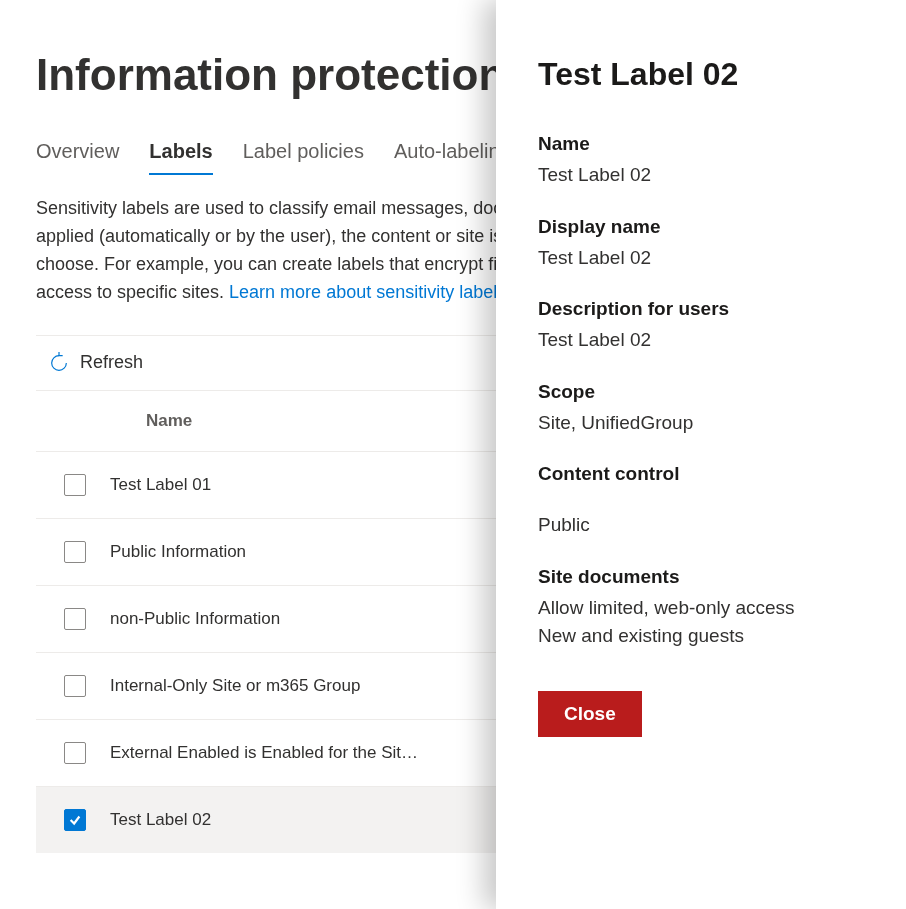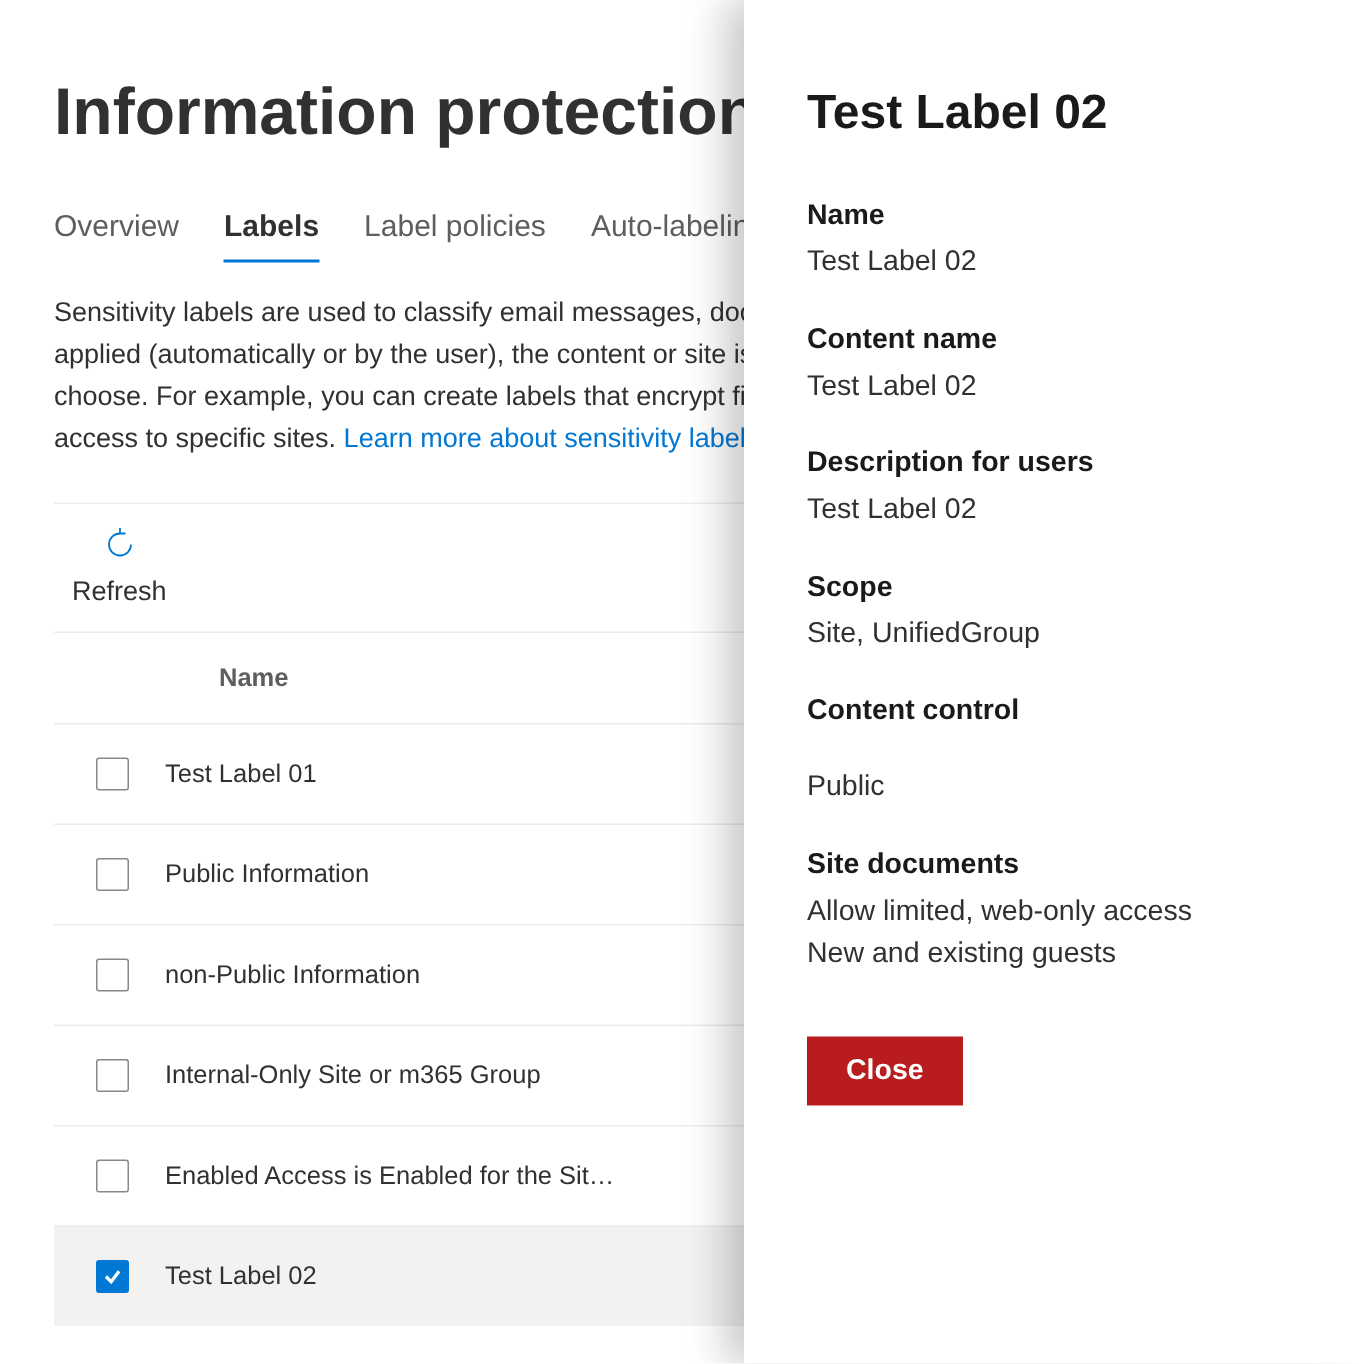--- a/index.html
+++ b/index.html
@@ -68,21 +68,20 @@
     .refresh-btn {
       display: flex;
       align-items: center;
       gap: 10px;
       padding: 8px 8px;
       background: transparent;
       border: none;
       cursor: pointer;
       font-size: 18px;
       color: #323130;
-      flex-direction: column;
     }
     .refresh-icon-svg {
       width: 22px;
       height: 22px;
       stroke: #0078d4;
       stroke-width: 1.3;
       fill: none;
     }
     .table-header {
       display: flex;
@@ -262,21 +261,21 @@
         <div class="kebab">
           <svg viewBox="0 0 4 18">
             <circle cx="2" cy="2" r="1.6"></circle>
             <circle cx="2" cy="9" r="1.6"></circle>
             <circle cx="2" cy="16" r="1.6"></circle>
           </svg>
         </div>
       </div>
       <div class="table-row">
         <div class="checkbox"></div>
-        <div class="row-name">Enabled Access is Enabled for the Sit…</div>
+        <div class="row-name">External Enabled is Enabled for the Sit…</div>
         <div class="kebab">
           <svg viewBox="0 0 4 18">
             <circle cx="2" cy="2" r="1.6"></circle>
             <circle cx="2" cy="9" r="1.6"></circle>
             <circle cx="2" cy="16" r="1.6"></circle>
           </svg>
         </div>
       </div>
       <div class="table-row selected">
         <div class="checkbox checked">
@@ -297,21 +296,21 @@
 </div>
 
 <div class="side-panel">
   <h2 class="panel-title">Test Label 02</h2>
   <div id="panel-fields">
       <div class="field">
         <div class="field-label">Name</div>
         <div class="field-value">Test Label 02</div>
       </div>
       <div class="field">
-        <div class="field-label">Content name</div>
+        <div class="field-label">Display name</div>
         <div class="field-value">Test Label 02</div>
       </div>
       <div class="field">
         <div class="field-label">Description for users</div>
         <div class="field-value">Test Label 02</div>
       </div>
       <div class="field">
         <div class="field-label">Scope</div>
         <div class="field-value">Site, UnifiedGroup</div>
       </div>

